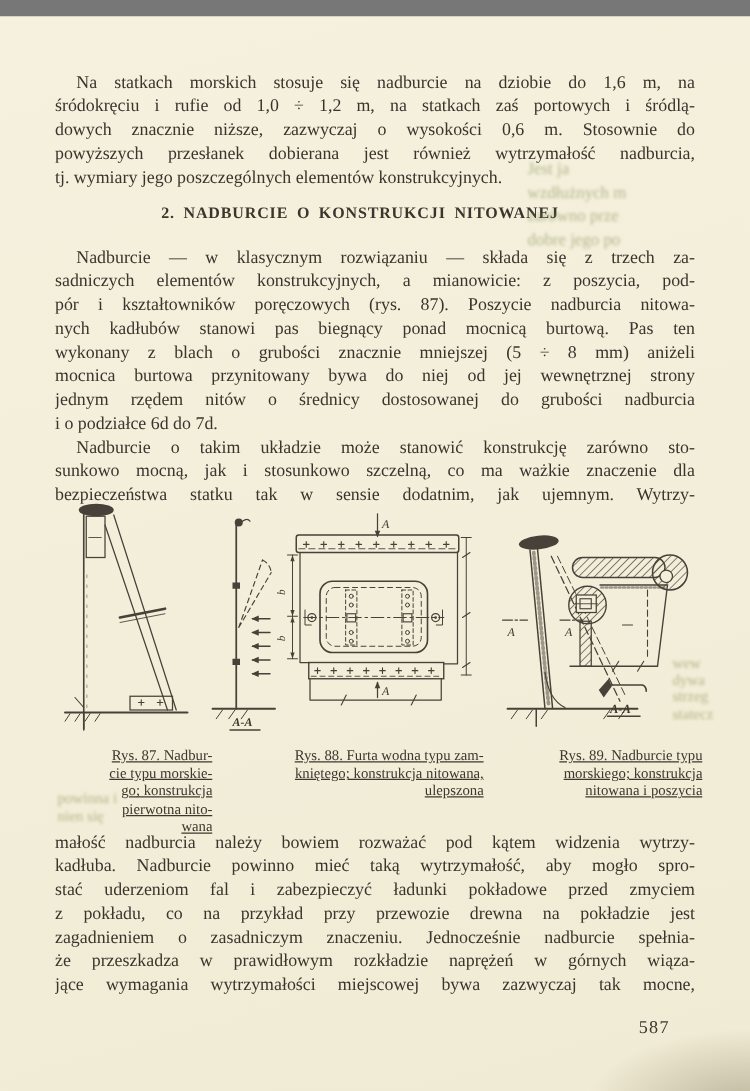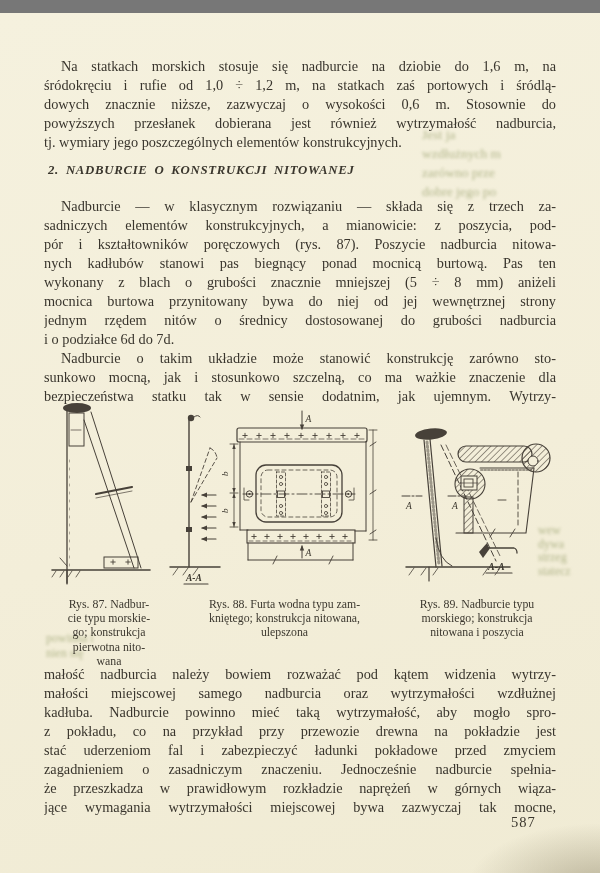--- a/index.html
+++ b/index.html
@@ -13,25 +13,25 @@
     color:#39352d;
   }
   
   .textblock{position:absolute;width:512px;left:44px;font-size:14.3px;line-height:19px;}
   .tline{text-align:justify;white-space:normal;height:19px;overflow:hidden;}
   .tline::after{content:"";display:inline-block;width:100%;height:0;}
   .freeLast .tline:last-child{text-align:left;}
   .freeLast .tline:last-child::after{display:none;}
   .indentFirst .tline:first-child{text-indent:17px;}
   .heading{
-    position:absolute;left:48px;width:512px;text-align:left;
-    font-weight:bold;font-size:12.8px;letter-spacing:.7px;word-spacing:3px;color:#3a362d;font-style:italic;
+    position:absolute;left:32px;width:512px;text-align:center;
+    font-weight:bold;font-size:12.8px;letter-spacing:.7px;word-spacing:3px;color:#3a362d;
   }
   .caption{position:absolute;font-size:11.8px;line-height:14.2px;color:#3c382f;}
-  .caption .tline{text-align:center;height:14.2px;}
+  .caption .tline{text-align:right;height:14.2px;text-decoration:underline;}
   .caption .tline::after{display:none;}
   .pagenum{position:absolute;font-size:14.5px;letter-spacing:1px;color:#3a362d;}
   
   .ghost{position:absolute;color:rgba(128,138,78,.55);filter:blur(1.4px);pointer-events:none;}
   .ghost .tline{text-align:left;height:auto;}
   .ghost .tline::after{display:none;}
   .g1{top:112px;left:422px;width:176px;font-size:13.5px;line-height:19px;}
   .g2{top:511px;left:538px;width:62px;font-size:12px;line-height:13.5px;}
   .g3{top:618px;left:46px;width:150px;font-size:12px;line-height:15px;}
   .figures{position:absolute;left:40px;top:387px;width:520px;height:192px;}
@@ -236,24 +236,23 @@
       <div class="tline">ulepszona</div>
     </div>
   <div class="caption" style="top:584px;left:392px;width:170px;">
       <div class="tline">Rys. 89. Nadburcie typu</div>
       <div class="tline">morskiego; konstrukcja</div>
       <div class="tline">nitowana i poszycia</div>
     </div>
 
   <div class="textblock" style="top:652px;">
       <div class="tline">małość nadburcia należy bowiem rozważać pod kątem widzenia wytrzy-</div>
-      <div class="tline">małości miejscowej samego nadburcia oraz wytrzymałości wzdłużnej</div>
       <div class="tline">kadłuba. Nadburcie powinno mieć taką wytrzymałość, aby mogło spro-</div>
+      <div class="tline">stać uderzeniom fal i zabezpieczyć ładunki pokładowe przed zmyciem</div>
       <div class="tline">z pokładu, co na przykład przy przewozie drewna na pokładzie jest</div>
-      <div class="tline">stać uderzeniom fal i zabezpieczyć ładunki pokładowe przed zmyciem</div>
       <div class="tline">zagadnieniem o zasadniczym znaczeniu. Jednocześnie nadburcie spełnia-</div>
       <div class="tline">że przeszkadza w prawidłowym rozkładzie naprężeń w górnych wiąza-</div>
       <div class="tline">jące wymagania wytrzymałości miejscowej bywa zazwyczaj tak mocne,</div>
     </div>
 
   <div class="pagenum" style="top:801px;left:511px;">587</div>
 
   <div class="corner-shadow"></div>
 </div>
 

